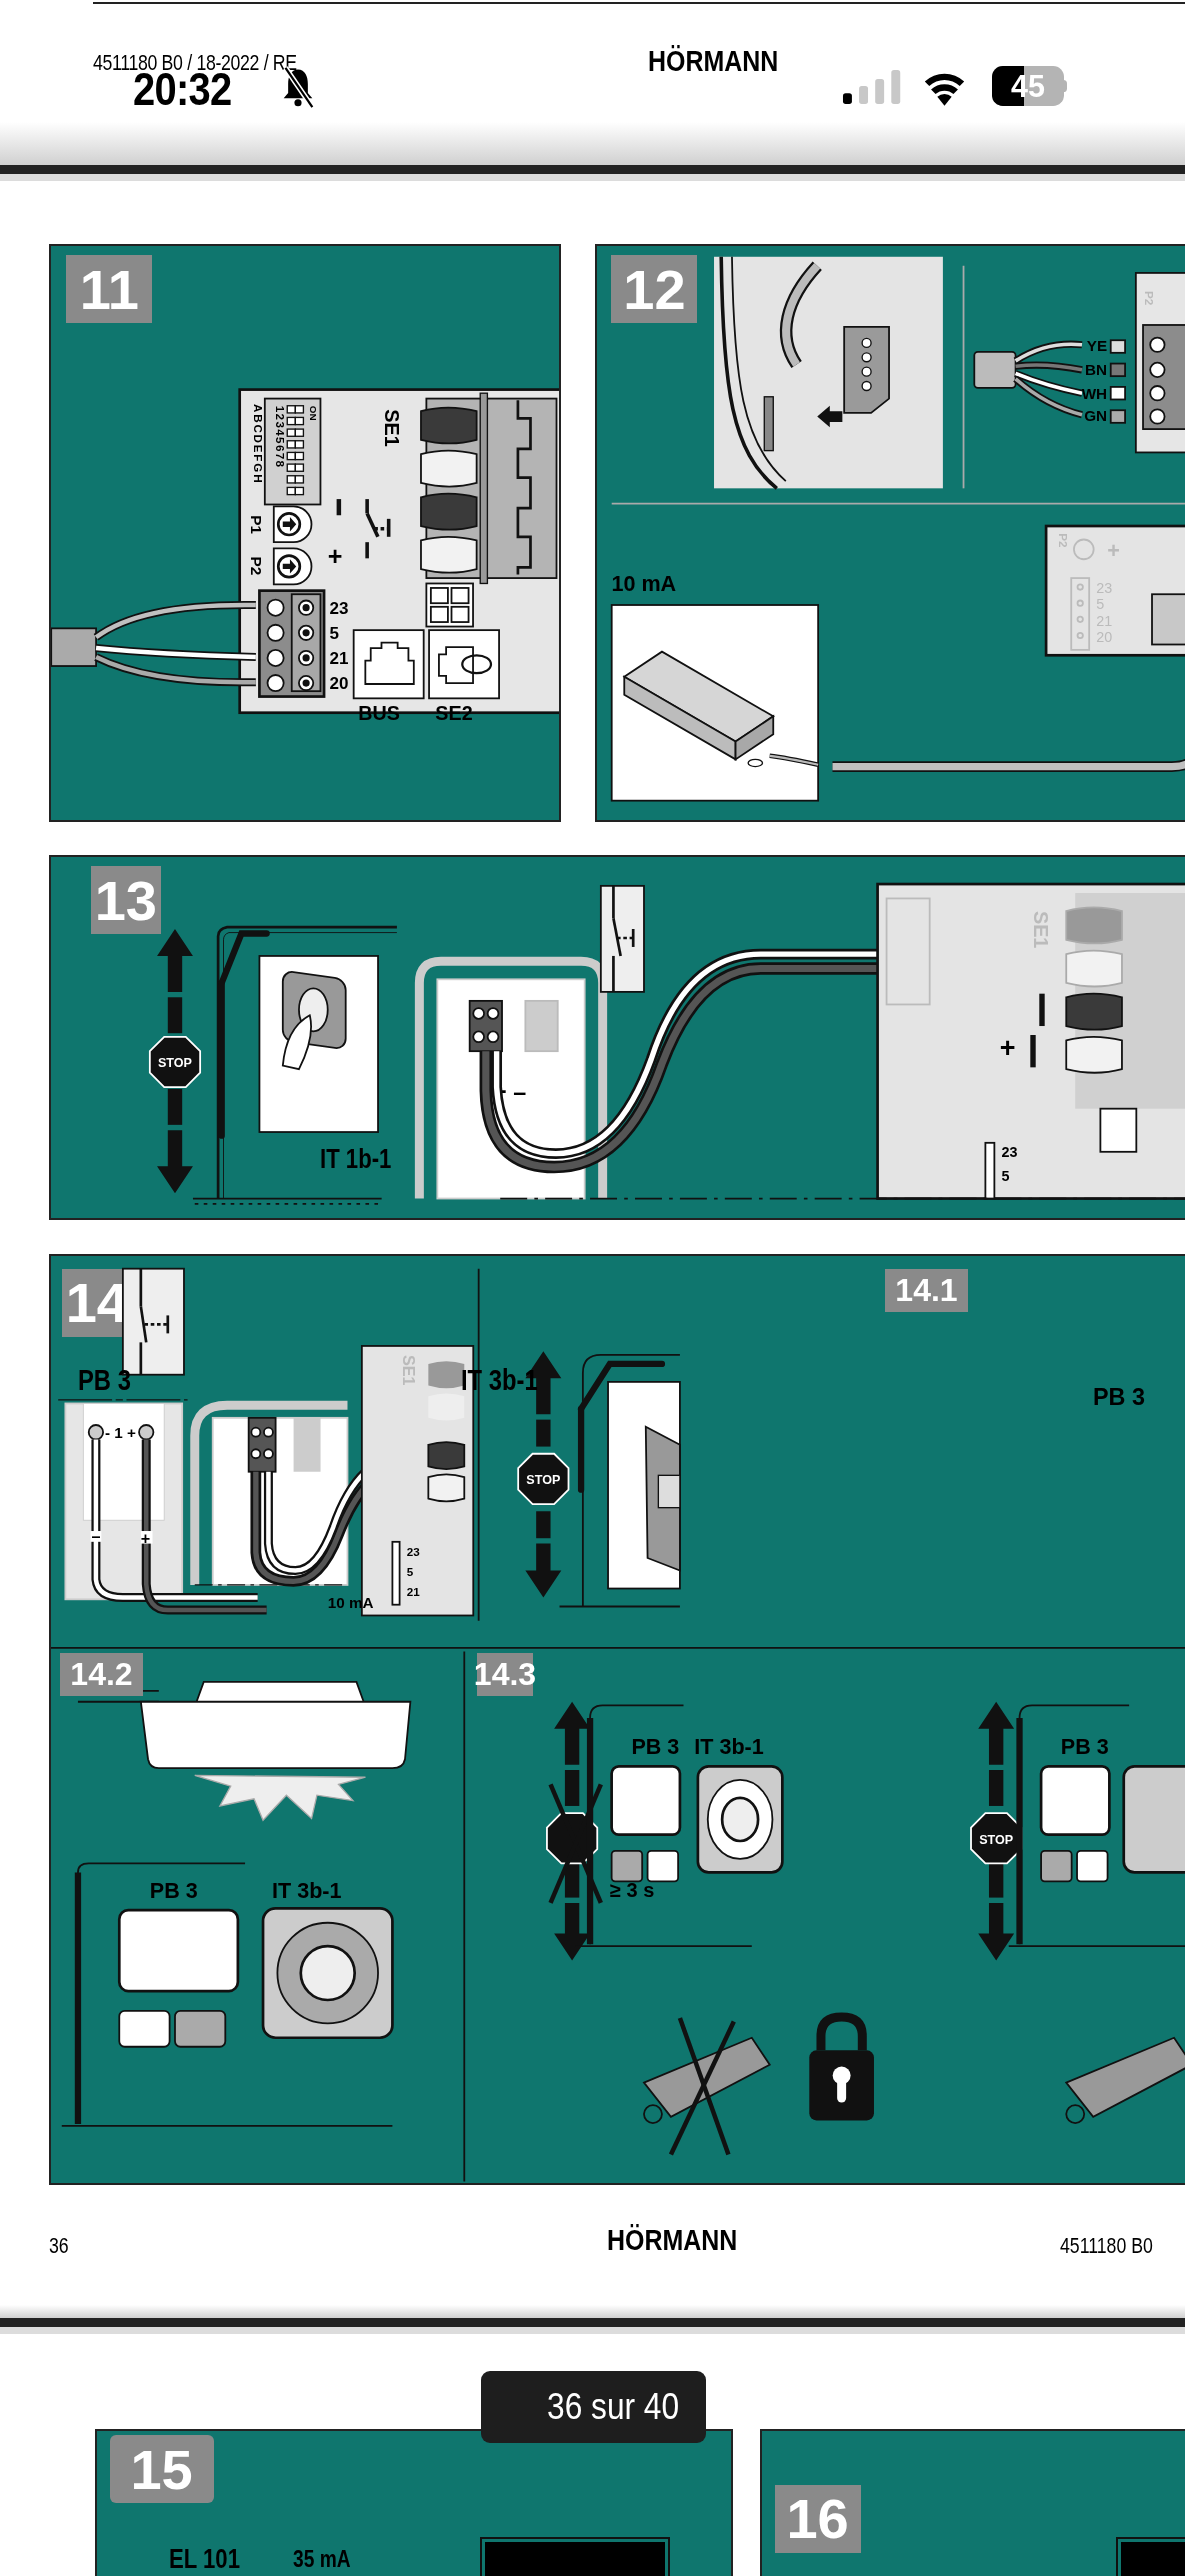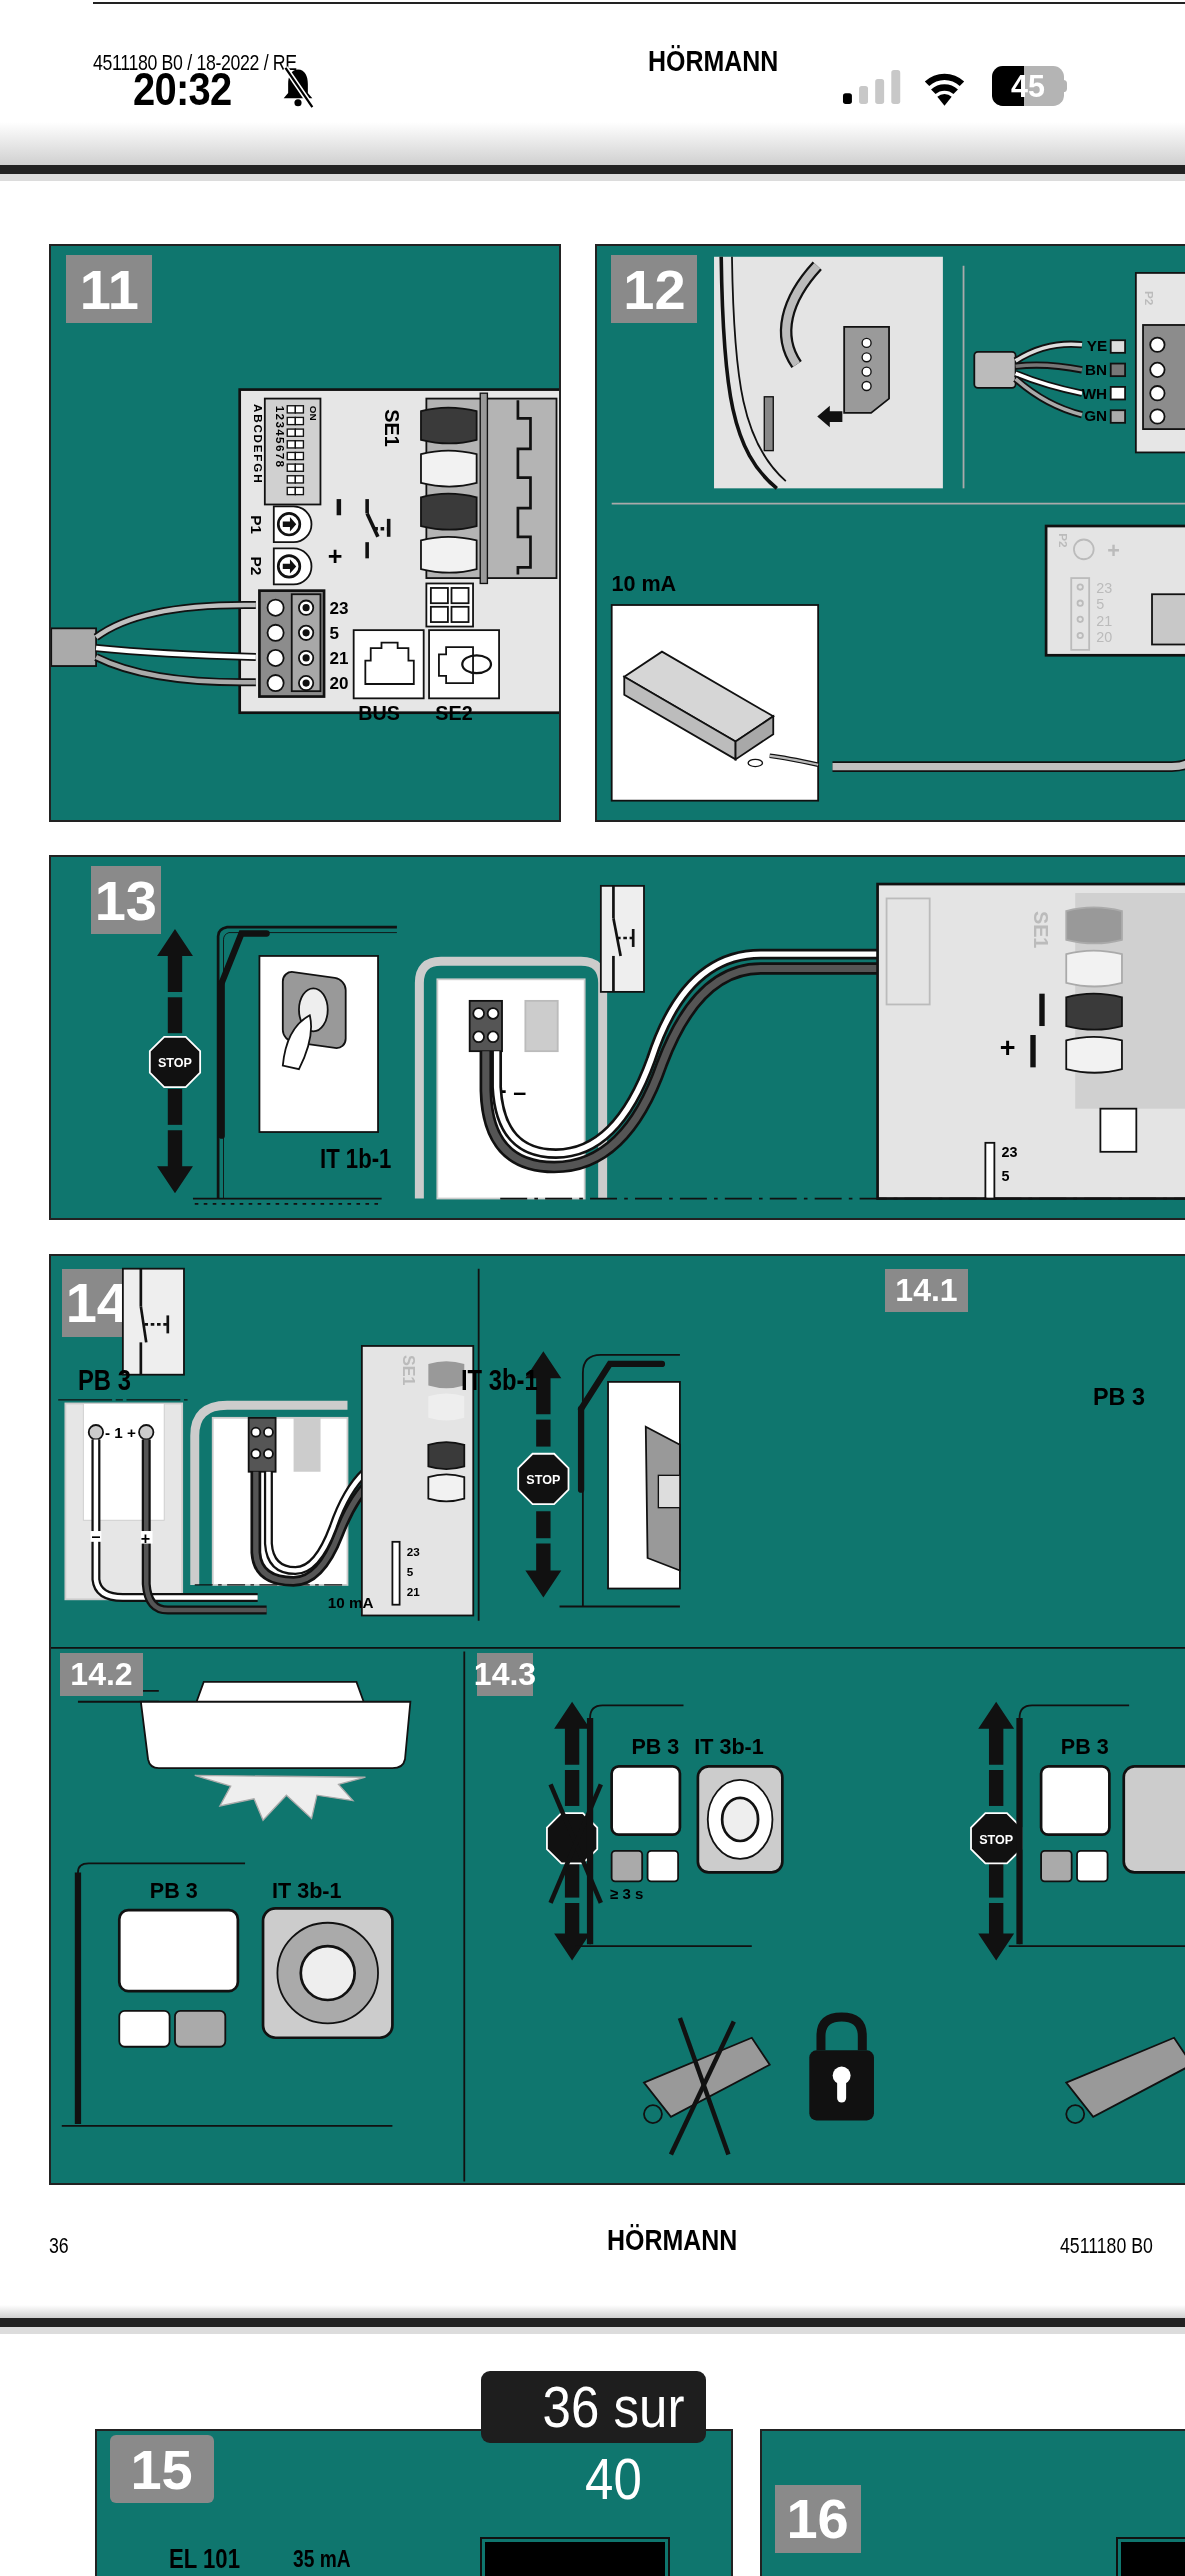--- a/index.html
+++ b/index.html
@@ -38,21 +38,21 @@
   .lbl { position: absolute; font-weight: bold; white-space: nowrap; }
   .lbl-cond { transform: scaleX(0.82); transform-origin: left; }
 
   svg text { font-family: "Liberation Sans", sans-serif; }
 
   
   .footer-page { left: 49px; top: 2233px; font-size: 21.6px; transform: scaleX(0.82); transform-origin: left; }
   .footer-brand { left: 607px; top: 2224px; font-size: 29px; font-weight: bold; transform: scaleX(0.86); transform-origin: left; }
   .footer-ref { left: 1060px; top: 2233px; font-size: 21.6px; transform: scaleX(0.82); transform-origin: left; white-space: nowrap; }
 
-  .page-indicator { left: 481px; top: 2371px; width: 225px; height: 72px; background: #1e1e1e; border-radius: 9px; color: #fff; font-size: 58px; line-height: 72px; text-align: center; padding-left: 40px; }
+  .page-indicator { left: 481px; top: 2371px; width: 225px; height: 72px; background: #1e1e1e; border-radius: 9px; color: #fff; font-size: 36px; line-height: 72px; text-align: center; padding-left: 40px; }
   .page-indicator span { display: inline-block; transform: scaleX(0.88); }
 </style>
 </head>
 <body>
 
 <div class="abs prev-page-edge"></div>
 
 <div class="abs doc-ref-top">4511180  B0 / 18-2022 / RE</div>
 <div class="abs brand-top">HÖRMANN</div>
 
@@ -524,21 +524,21 @@
       <path d="M1130 920 L1250 870 L1270 900 L1160 958 Z" fill="#999" stroke="#111" stroke-width="2"></path>
       <circle cx="1140" cy="955" r="10" fill="none" stroke="#111" stroke-width="2"></circle>
     </g>
   </svg>
   <div class="badge badge-sm" style="left:834px;top:12.6px;">14.1</div>
   <div class="lbl" style="left:1042px;top:128px;font-size:23.4px;">PB 3</div>
   <div class="lbl lbl-cond" style="left:27px;top:108px;font-size:29px;">PB 3</div>
   <div class="lbl lbl-cond" style="left:410px;top:108px;font-size:29px;">IT 3b-1</div>
   <div class="badge badge-sm" style="left:9px;top:397px;">14.2</div>
   <div class="badge badge-sm" style="left:426px;top:397px;width:56px;">14.3</div>
-  <div class="lbl" style="left:559px;top:623px;font-size:15px;margin-top:6px;">≥ 3 s</div>
+  <div class="lbl" style="left:559px;top:623px;font-size:20px;">≥ 3 s</div>
 </div>
 
 <div class="abs footer-page">36</div>
 <div class="abs footer-brand">HÖRMANN</div>
 <div class="abs footer-ref">4511180  B0</div>
 
 <div class="abs page-sep" style="top:2305px;">
   <div class="sep-grad" style="height:12.6px;"></div>
     <div class="sep-dark"></div>
     <div class="sep-light"></div>

